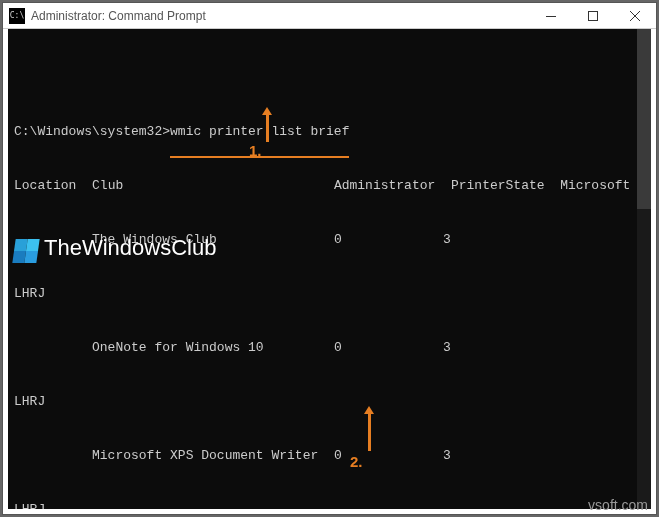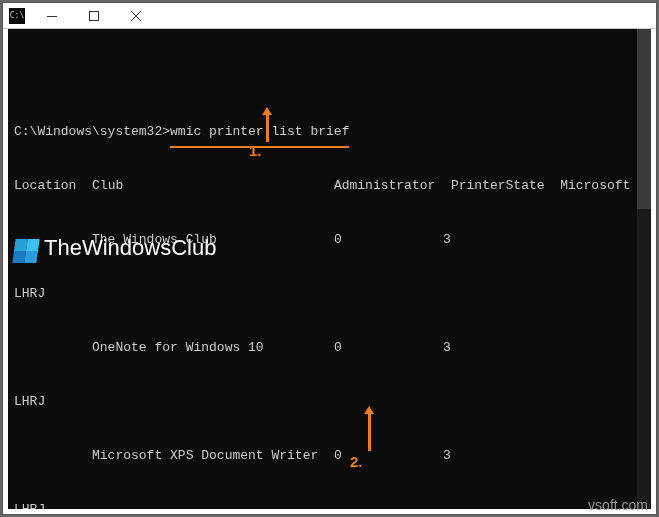--- a/index.html
+++ b/index.html
@@ -65,21 +65,21 @@
     line-height: 18px;
     padding: 4px 0 0 0;
     white-space: pre;
     overflow: hidden;
     border: 5px solid #fff;
     border-top: none;
   }
   .terminal .line { padding: 0 6px; }
   .underline-cmd {
     border-bottom: 2px solid #e67e22;
-    padding-bottom: 7px;
+    padding-bottom: 17px;
   }
   .watermark {
     position: absolute;
     top: 210px;
     left: 6px;
     display: flex;
     font-family: 'Segoe UI', Arial, sans-serif;
     font-size: 22px;
     color: #fff;
     font-weight: 500;
@@ -160,20 +160,21 @@
     z-index: 10;
   }
 </style>
 </head>
 <body>
 
 <div class="window">
 
   <div class="titlebar">
     <div class="icon">C:\</div>
+    <div class="title">Administrator: Command Prompt</div>
     <div class="win-controls">
       <div class="btn">
         <svg width="10" height="1">
             <line x1="0" y1="0.5" x2="10" y2="0.5" stroke-width="1"></line>
           </svg>
       </div>
       <div class="btn">
         <svg width="10" height="10">
             <rect x="0.5" y="0.5" width="9" height="9" fill="none" stroke-width="1"></rect>
           </svg>

